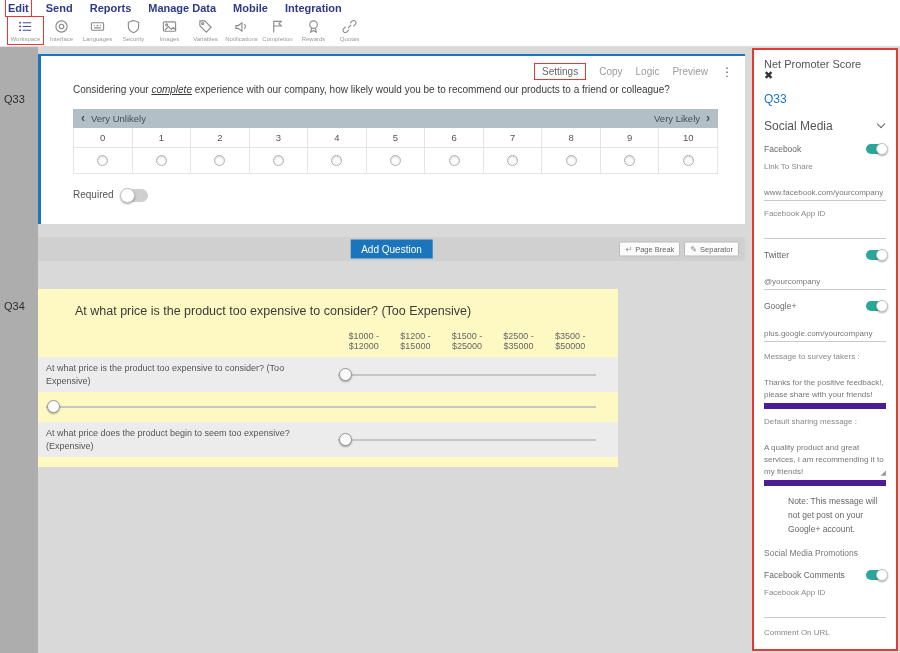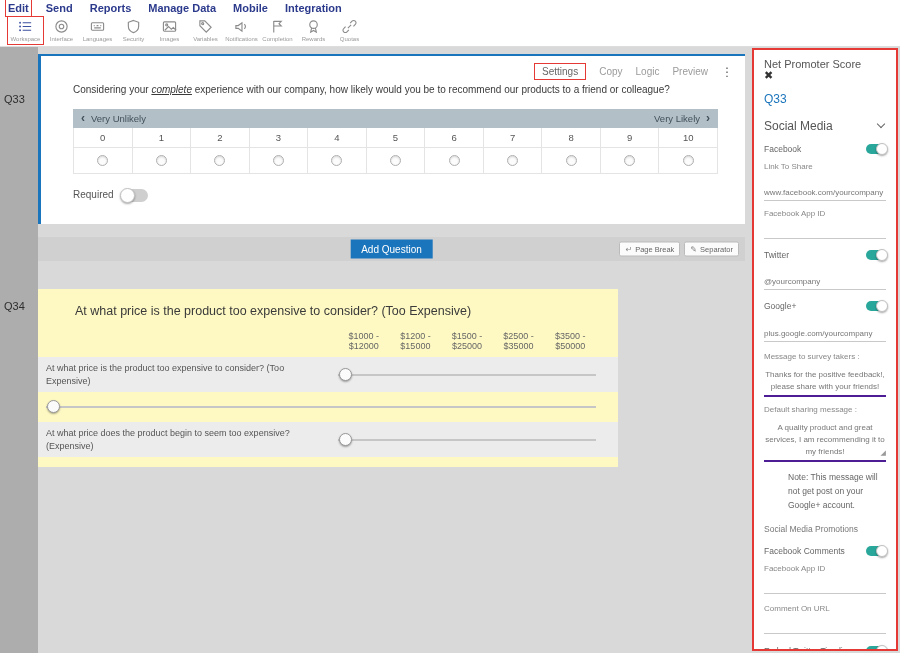--- a/index.html
+++ b/index.html
@@ -96,22 +96,22 @@
     transform:rotate(45deg); margin-top:-4px; margin-right:2px; }
   .p-toggle-row { margin-top:11px; display:flex; justify-content:space-between; align-items:center;
     font-size:8.5px; color:#666; }
   .p-toggle-row.sp { margin-top:12px; }
   .p-label { margin-top:8px; font-size:8px; color:#888; }
   .p-label.sp { margin-top:10px; }
   .p-input { display:block; width:100%; border:none; border-bottom:1px solid #c9c9c9; font-size:8px; color:#777;
     padding:0 0 3px 0; margin-top:17px; background:transparent; font-family:inherit; outline:none; }
   .p-input.empty { margin-top:10px; height:11px; }
   .p-input.gap { margin-top:18px; }
-  .p-textarea { margin-top:8px; font-size:8px; color:#777; line-height:1.5; border-bottom:2px solid #4c1d95;
-    padding-bottom:2px; position:relative; cursor:text;text-align:center; }
+  .p-textarea { margin-top:16px; font-size:8px; color:#777; line-height:1.5; border-bottom:6px solid #4c1d95;
+    padding-bottom:2px; position:relative; cursor:text; }
   .resize-glyph { position:absolute; right:0; bottom:2px; font-size:7px; color:#999; }
   .p-note { margin-top:8px; font-size:8.5px; color:#666; line-height:1.65;margin-left:24px; }
   .p-section-label { margin-top:12px; font-size:8.5px; color:#777; }
 </style>
 </head>
 <body>
 
 <div class="menubar">
   <span class="menu-item active">Edit</span>
   <span class="menu-item">Send</span>

